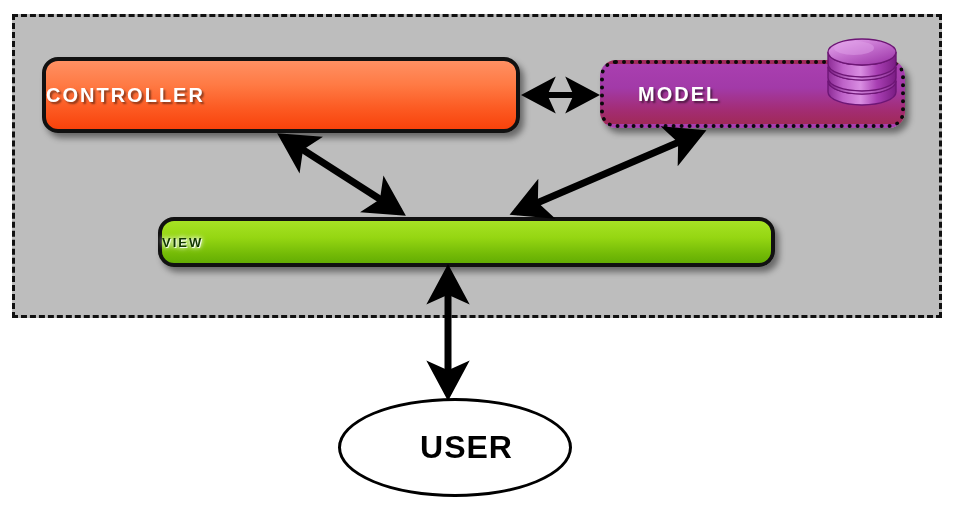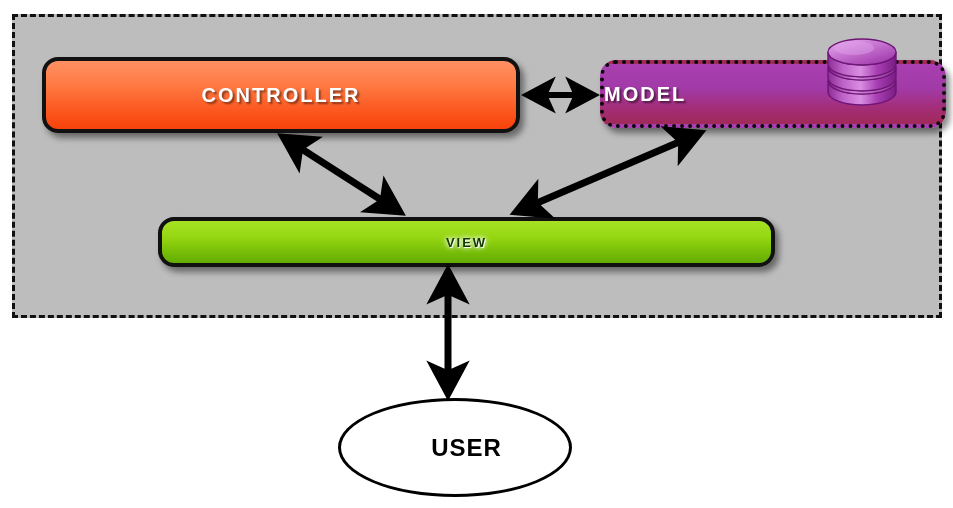--- a/index.html
+++ b/index.html
@@ -34,21 +34,20 @@
     border: 3px dashed #111111;
     box-sizing: border-box;
   }
 
   
   .component {
     position: absolute;
     box-sizing: border-box;
     display: flex;
     align-items: center;
-    justify-content: center;
     border-radius: 16px;
     z-index: 3;
   }
   .component .component-label {
     font-weight: bold;
     letter-spacing: 2px;
     font-size: 20px;
     user-select: none;
   }
 
@@ -64,26 +63,27 @@
   }
   .controller-box .component-label {
     color: #ffffff;
     text-shadow: 2px 2px 2px rgba(0,0,0,0.45);
   }
 
   
   .model-box {
     left: 600px;
     top: 60px;
-    width: 346px;
+    width: 305px;
     height: 68px;
     border: 4px dotted #0a0a0a;
     background: linear-gradient(to bottom, #a93fb0 0%, #a23aa8 40%, #a32c72 78%, #a02a58 100%);
     box-shadow: 4px 5px 6px rgba(0,0,0,0.45);
     justify-content: flex-start;
+    padding-left: 34px;
   }
   .model-box .component-label {
     color: #ffffff;
     text-shadow: 2px 2px 2px rgba(0,0,0,0.5);
   }
 
   
   .view-box {
     left: 158px;
     top: 217px;
@@ -121,21 +121,21 @@
     border: 3px solid #000000;
     border-radius: 50%;
     background: #ffffff;
     display: flex;
     align-items: center;
     justify-content: center;
     z-index: 3;
   }
   .user-ellipse .actor-label {
     font-weight: bold;
-    font-size: 24px;
+    font-size: 32px;
     color: #000000;
     letter-spacing: 1px;
     user-select: none;
     margin-left: 23px;
   }
 
   
   .arrows {
     position: absolute;
     left: 0; top: 0;

